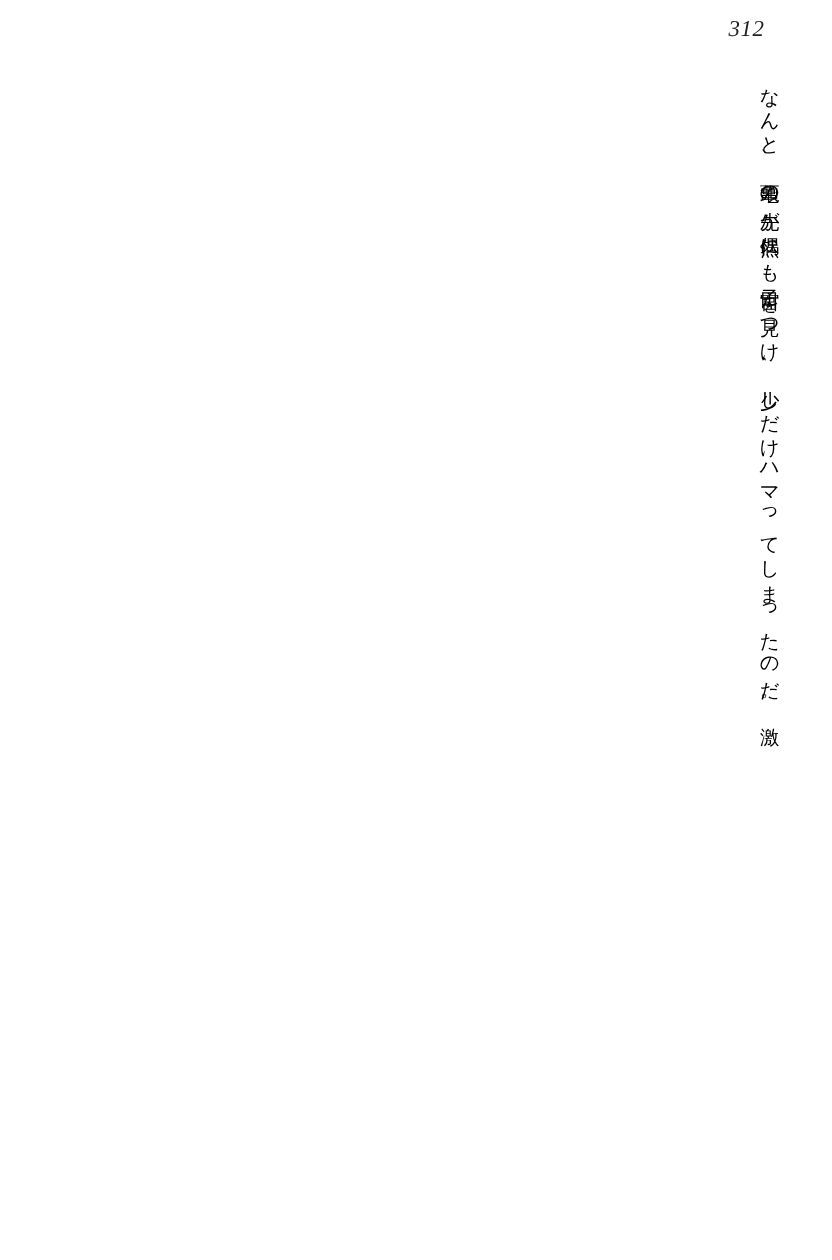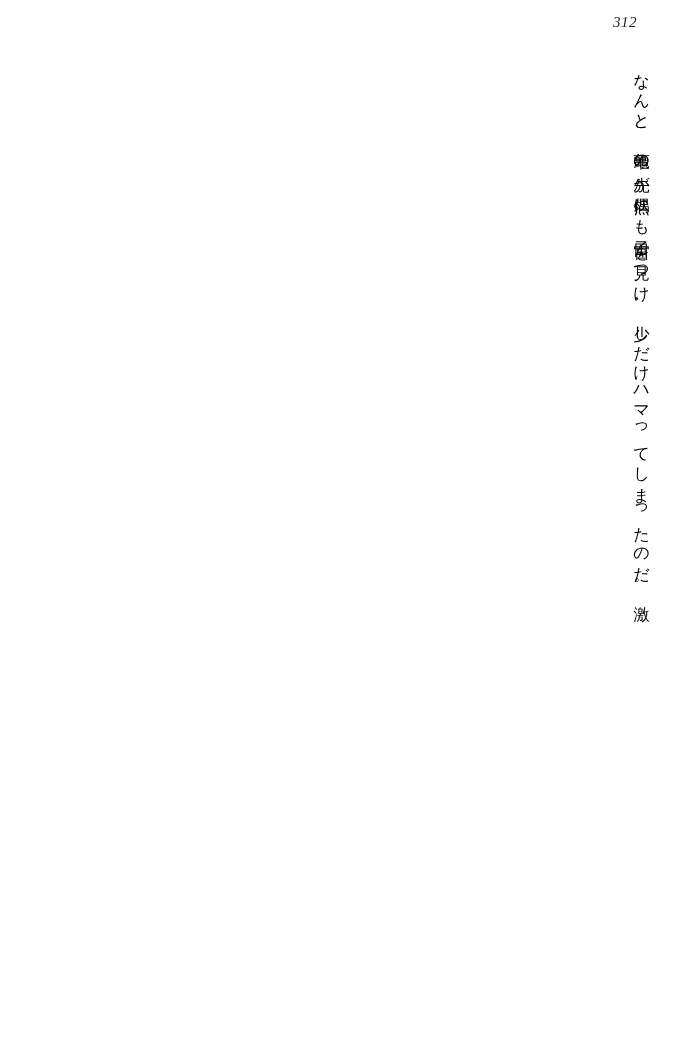--- a/index.html
+++ b/index.html
@@ -18,21 +18,21 @@
     background: #ffffff;
     overflow: hidden;
     box-sizing: border-box;
   }
   .page-number {
     position: absolute;
     top: 14px;
     right: 56px;
     font-family: "Liberation Serif", "DejaVu Serif", serif;
     font-style: italic;
-    font-size: 15px;
+    font-size: 19px;
     color: #222;
     letter-spacing: 0.5px;
   }
   .body-text {
     position: absolute;
     top: 62px;
     left: 34px;
     right: 34px;
     bottom: 24px;
     writing-mode: vertical-rl;

